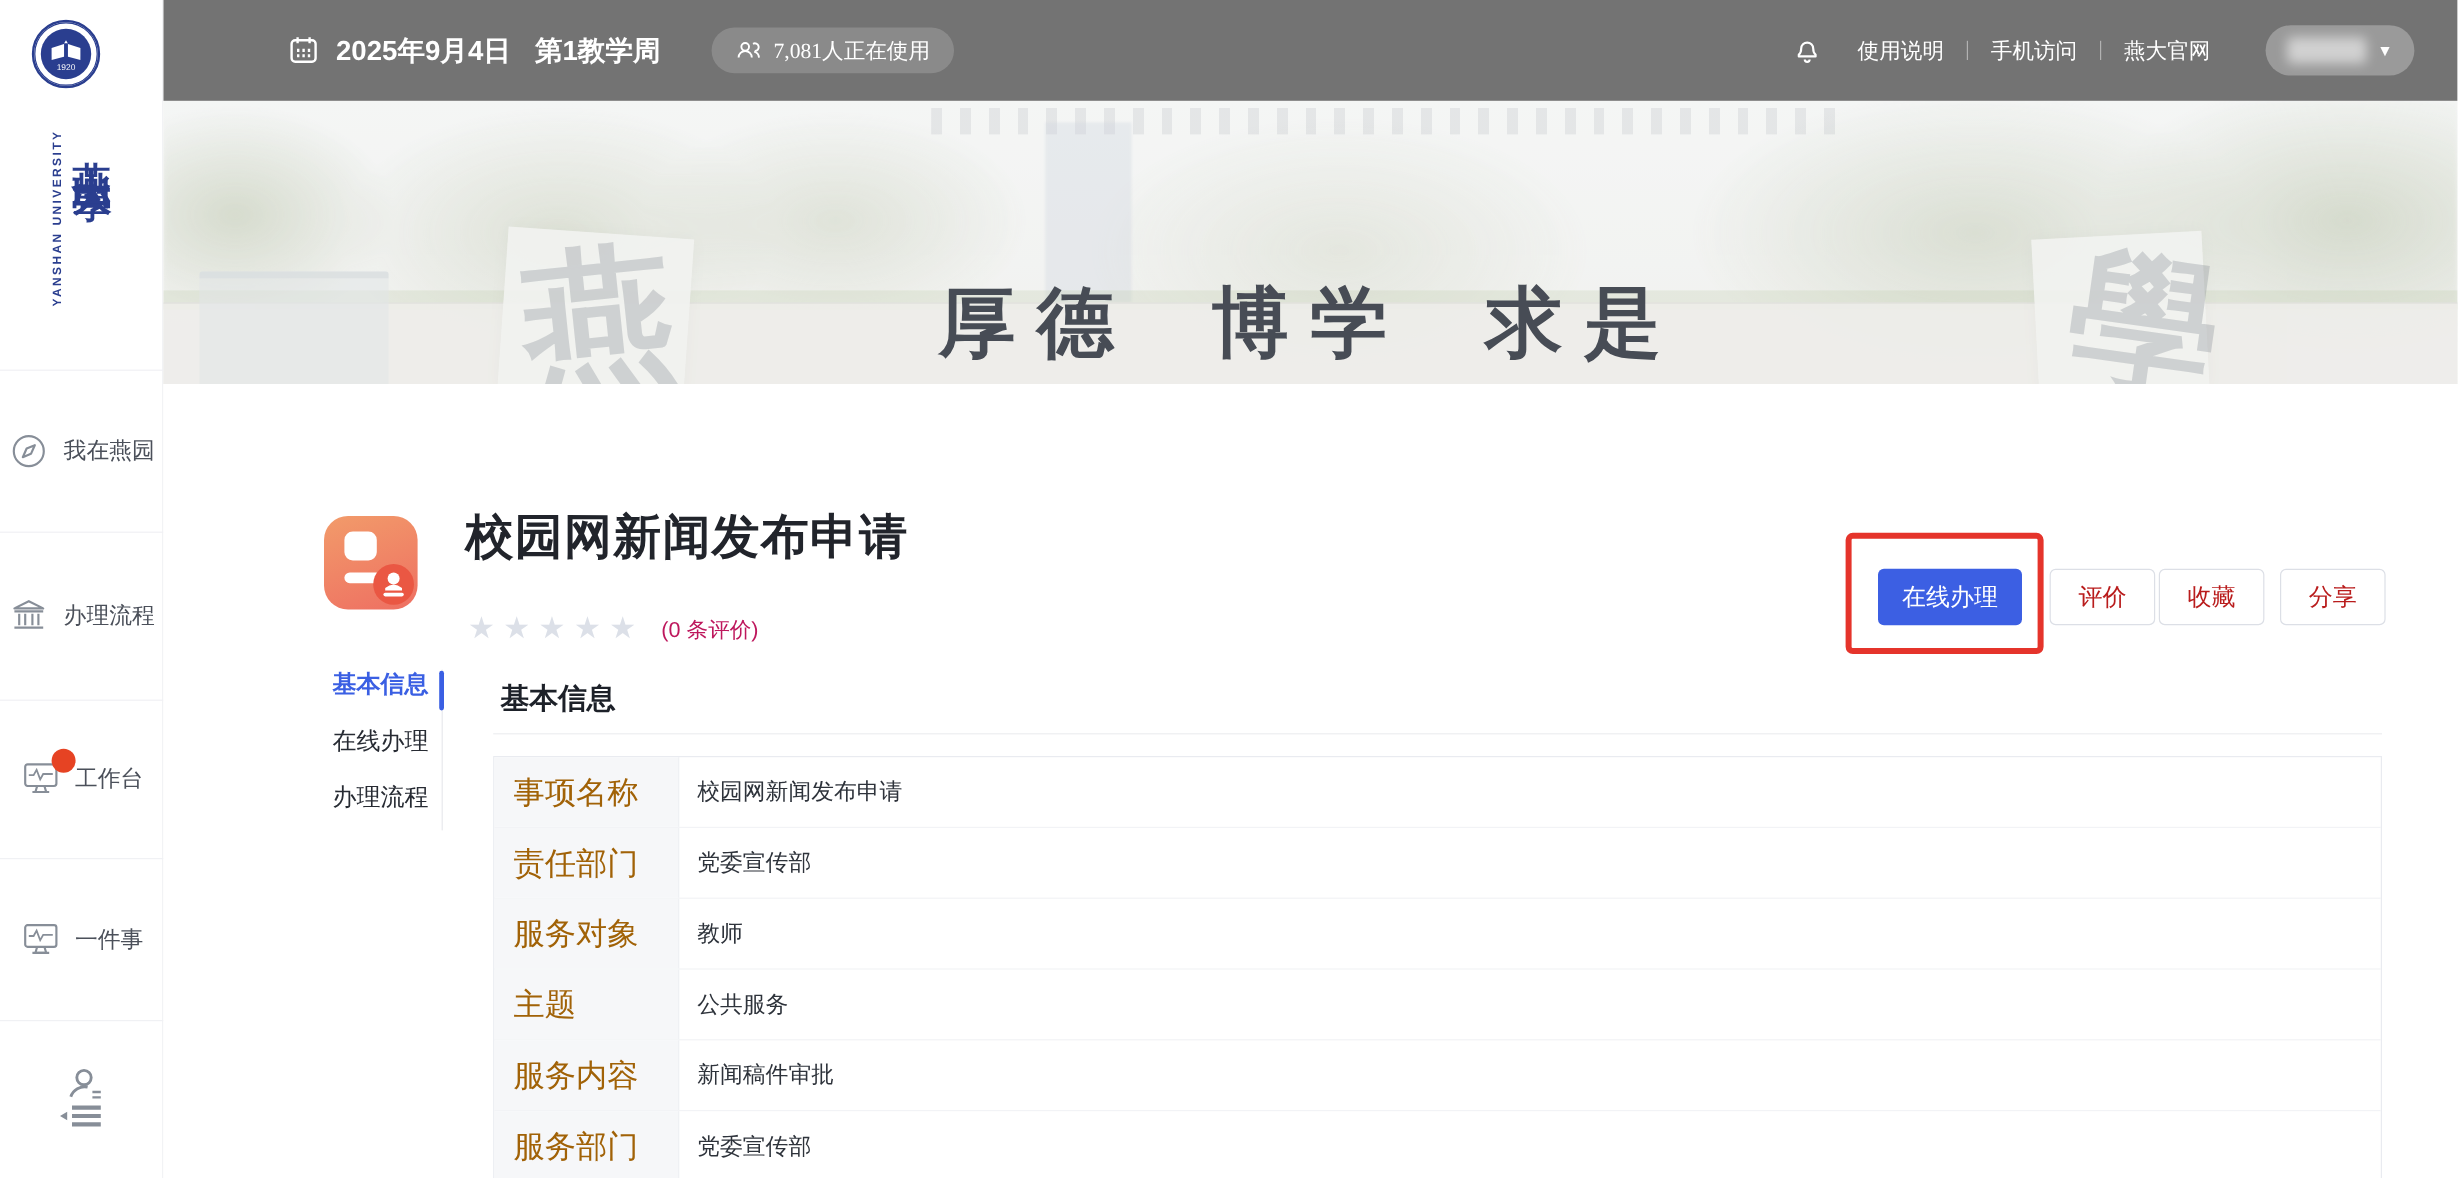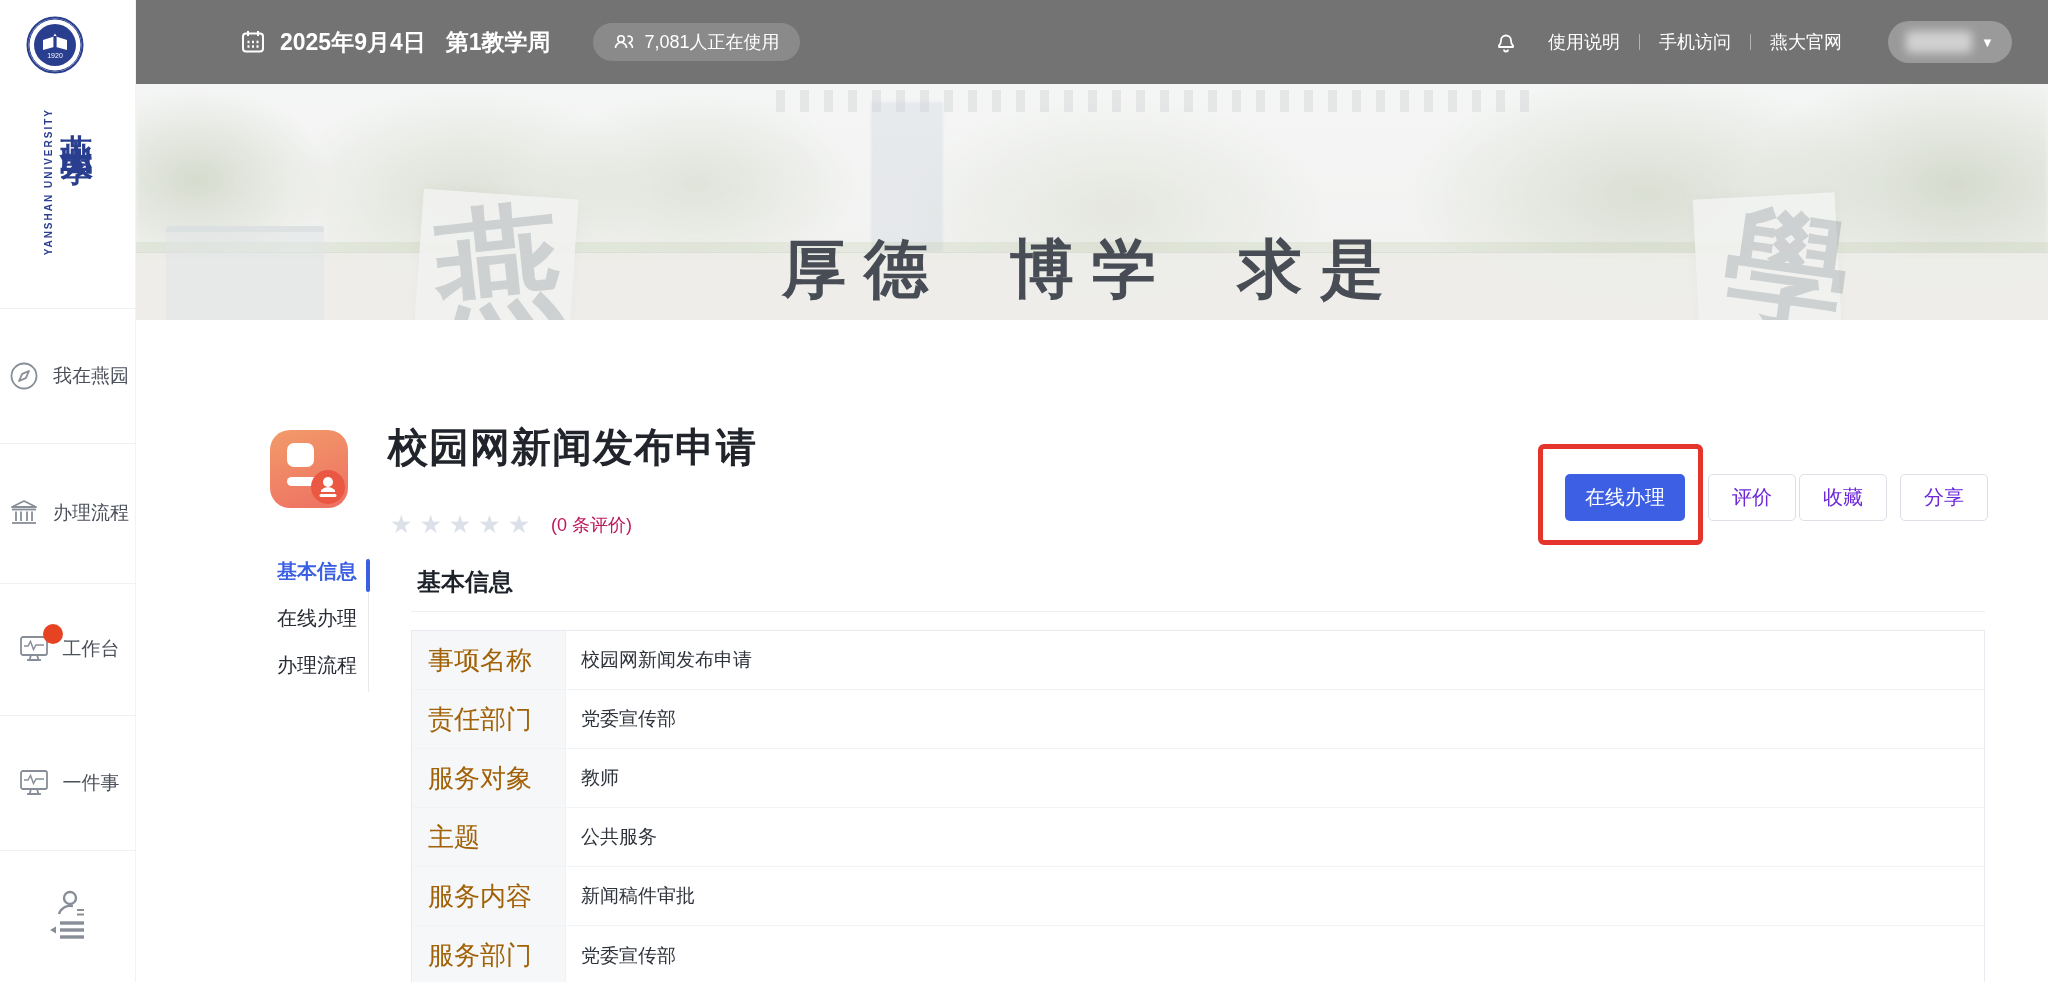--- a/index.html
+++ b/index.html
@@ -25,21 +25,21 @@
   .red-dot { position:absolute; right:-12px; top:-8px; width:20px; height:20px; border-radius:50%;
     background:#e64323; }
 
   
   .topbar { position:absolute; left:136px; top:0; width:1912px; height:84px; background:#737373;
     display:flex; align-items:center; padding:0 36px 0 104px; color:#fff; z-index:4; }
   .tb-left { display:flex; align-items:center; }
   .tb-date { font-size:23px; font-weight:bold; margin-left:14px; }
   .tb-week { font-size:23px; font-weight:bold; margin-left:20px; }
   .tb-badge { display:flex; align-items:center; gap:10px; margin-left:42px; height:38px;
-    padding:0 20px; border-radius:19px; background:rgba(255,255,255,0.17); font-size:18px; }
+    padding:0 20px; border-radius:19px; background:rgba(255,255,255,0.17); font-size:18px;font-family:Liberation Serif, serif; }
   .tb-right { margin-left:auto; display:flex; align-items:center; }
   .tb-bell { margin-right:30px; display:flex; cursor:pointer; }
   .toplink { font-size:18px; cursor:pointer; white-space:nowrap; }
   .sep { width:1px; height:16px; background:rgba(255,255,255,0.45); margin:0 19px; }
   .user-pill { margin-left:46px; width:124px; height:42px; border-radius:21px;
     background:rgba(255,255,255,0.28); display:flex; align-items:center; justify-content:center;
     gap:9px; cursor:pointer; overflow:hidden; }
   .redact { width:66px; height:22px; border-radius:4px; background:rgba(255,255,255,0.55);
     filter:blur(5px); }
   .caret { font-size:13px; color:#fff; }
@@ -83,21 +83,21 @@
   .svc-title { position:absolute; left:388px; top:420px; font-size:40px; font-weight:bold;
     color:#21242b; letter-spacing:1px; }
   .stars-row { position:absolute; left:390px; top:512px; display:flex; align-items:center; gap:7px; }
   .star { font-size:25px; color:#dce0e8; cursor:pointer; line-height:1; }
   .rating-text { font-size:18px; color:#be185d; margin-left:14px; }
 
   .btn-primary { position:absolute; left:1565px; top:474px; width:120px; height:47px;
     background:#3c5fe3; color:#fff; font-size:20px; border:none; border-radius:5px; cursor:pointer;
     font-family:inherit; }
   .btn-ghost { position:absolute; top:474px; height:47px; padding:0 23px; background:#fff;
-    border:1px solid #dcdfe6; border-radius:5px; font-size:20px; color:#6d28d9; cursor:pointer;
+    border:1px solid #dcdfe6; border-radius:5px; font-size:20px; color:#b91c1c; cursor:pointer;
     font-family:inherit; }
   .btn-g1 { left:1708px; } .btn-g2 { left:1799px; } .btn-g3 { left:1900px; }
   .annotation-box { position:absolute; left:1538px; top:444px; width:165px; height:101px;
     border:5px solid #e5342b; border-radius:6px; z-index:6; pointer-events:none; }
 
   
   .tabs { position:absolute; left:277px; top:560px; width:88px; }
   .tab { font-size:20px; color:#272b33; margin-bottom:25px; cursor:pointer; line-height:22px; }
   .tab.active { color:#3a5fe3; font-weight:bold; }
   .tab-rail { position:absolute; left:368px; top:558px; width:1px; height:134px; background:#e8e9ed; }

